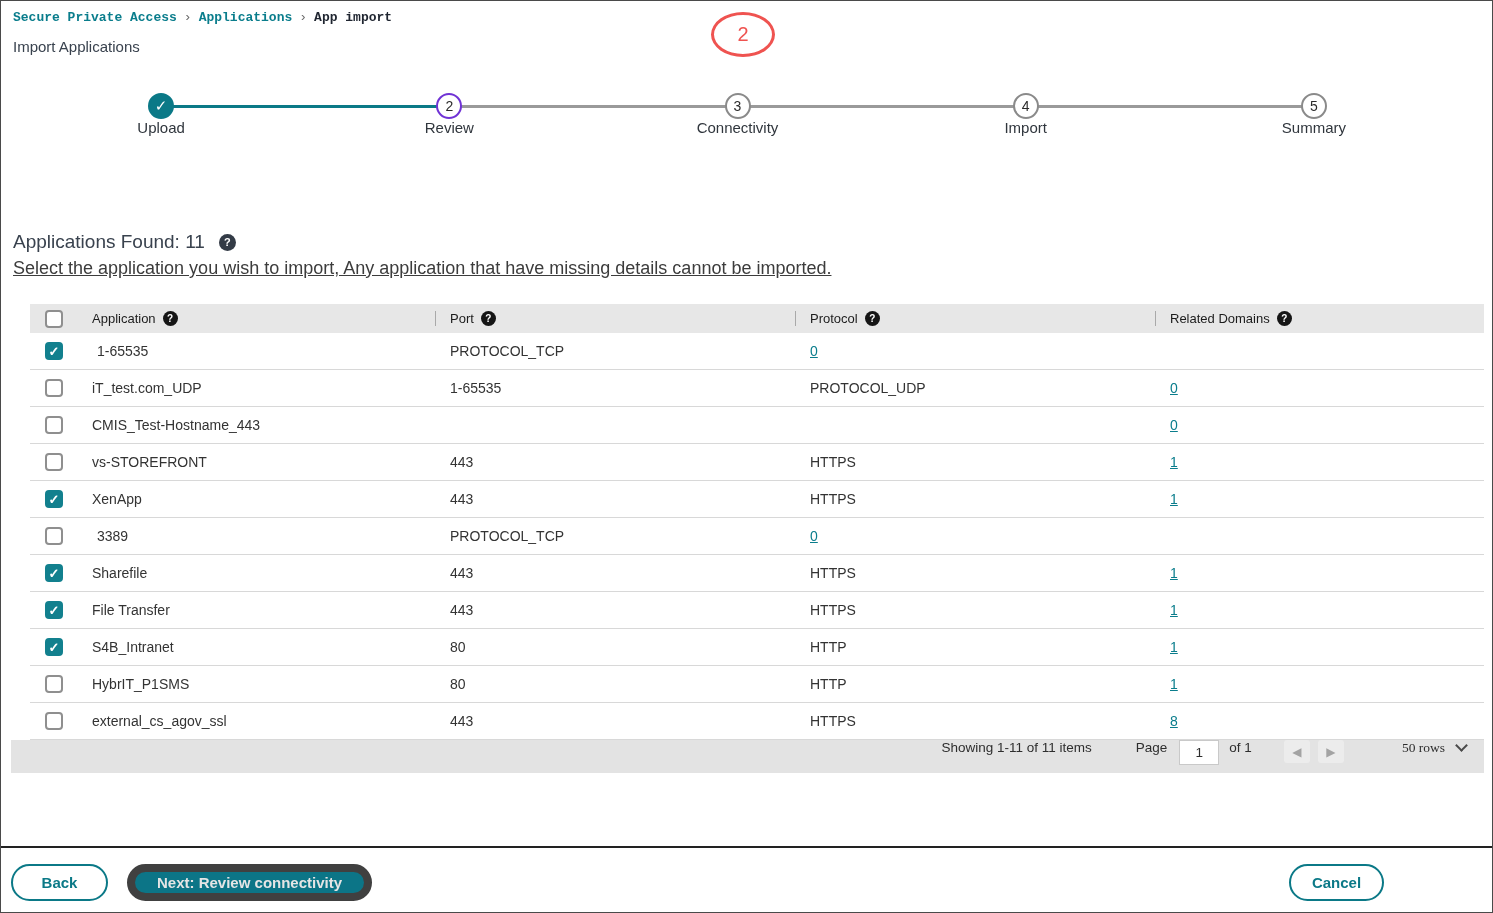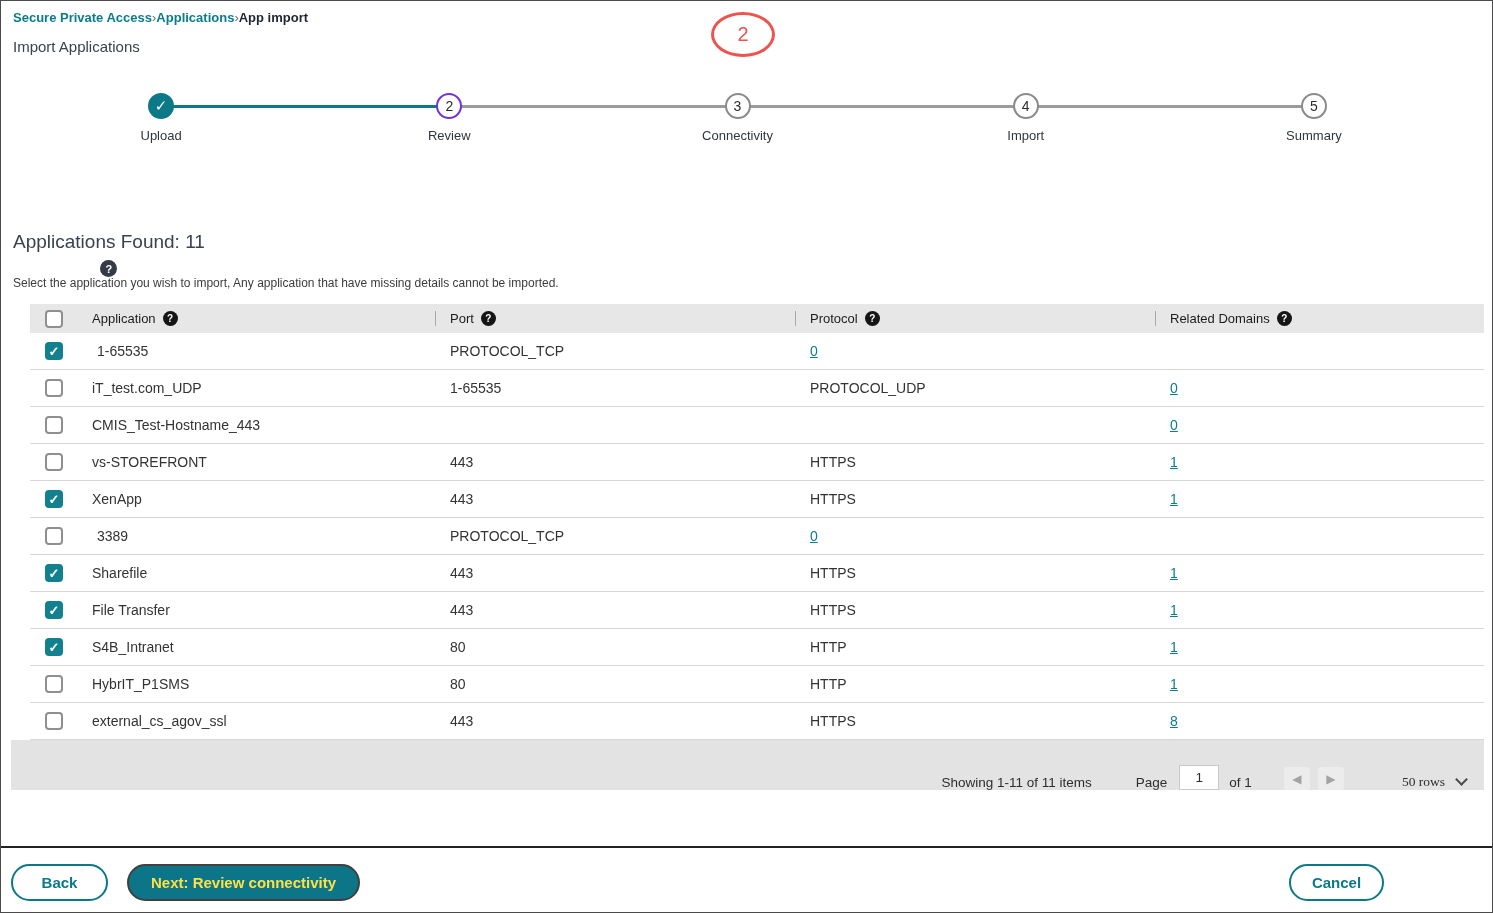--- a/index.html
+++ b/index.html
@@ -3,21 +3,21 @@
 <meta charset="utf-8">
 <style>
   * { margin:0; padding:0; box-sizing:border-box; }
   body { font-family:"Liberation Sans", sans-serif; background:#fff; }
   .page {
     position:relative; width:1493px; height:913px;
     border:1px solid #4a4a4a; background:#fff; overflow:hidden;
   }
 
   
-  .breadcrumb { position:absolute; top:9px; left:12px; font-size:13px; font-weight:600; display:flex; align-items:flex-end; gap:0; }
+  .breadcrumb { position:absolute; top:9px; left:12px; font-size:13px; font-weight:600; display:flex; align-items:flex-end; gap:7px;font-family:Liberation Mono, monospace; }
   .crumb-link { color:#0a7d8c; cursor:pointer; text-decoration:none; }
   .crumb-sep { color:#6b6b6b; font-weight:400; font-size:13px; }
   .crumb-current { color:#1f2530; }
 
   
   .page-title { position:absolute; top:37px; left:12px; font-size:15px; font-weight:500; color:#39424e; }
 
   
   .annotation-circle {
     position:absolute; left:710px; top:11px; width:64px; height:45px;
@@ -34,30 +34,30 @@
   }
   .step.active::before { background:#0b7987; }
   .step-circle {
     position:relative; z-index:1; width:26px; height:26px; border-radius:50%;
     background:#fff; border:2px solid #8a8a8a;
     display:flex; align-items:center; justify-content:center;
     font-size:14px; color:#2b2b2b;
   }
   .step.completed .step-circle { background:#0b7987; border-color:#0b7987; color:#fff; font-size:15px; }
   .step.active .step-circle { border-color:#7033d5; }
-  .step-label { margin-top:9px; font-size:13px; color:#30363d; }
-
-  
-  .section-heading { position:absolute; top:230px; left:12px; font-size:19px; font-weight:500; color:#39424e; display:flex; align-items:center; gap:7px;flex-direction:column; }
+  .step-label { font-size:15px; color:#30363d; }
+
+  
+  .section-heading { position:absolute; top:230px; left:12px; font-size:19px; font-weight:500; color:#39424e; display:flex; align-items:center; gap:14px; }
   .help-icon {
     display:inline-flex; align-items:center; justify-content:center;
     width:17px; height:17px; border-radius:50%; background:#333b46; color:#fff;
     font-size:11px; font-weight:700; cursor:pointer; flex:0 0 auto;
   }
-  .section-subtext { position:absolute; top:275px; left:12px; font-size:12px; color:#3c3c3c; }
+  .section-subtext { position:absolute; top:257px; left:12px; font-size:18px; color:#3c3c3c;text-decoration:underline; }
 
   
   .app-table { position:absolute; top:303px; left:10px; width:1473px; font-size:14px; color:#333; }
   .trow { display:grid; grid-template-columns:52px 353px 360px 360px 1fr; align-items:center;margin-left:19px; }
   .thead { background:#e7e7e7; height:29px; font-size:13px; color:#1c1c1c; }
   .thead .cell { display:flex; align-items:center; gap:7px; position:relative; height:100%; }
   .thead .cell .help-icon { width:15px; height:15px; background:#151515; font-size:10px; }
   .thead .cell.sep::before { content:''; position:absolute; left:0; top:7px; width:1px; height:15px; background:#a9a9a9; }
   .tbody .trow { height:37px; border-bottom:1px solid #d8d8d8; background:#fff; }
   .cell-check { padding-left:15px; }
@@ -65,21 +65,21 @@
   .cell-port, .cell-proto, .cell-rel { padding-left:15px; }
   .checkbox {
     width:18px; height:18px; border:2px solid #8f8f8f; border-radius:4px; background:#fff;
     display:flex; align-items:center; justify-content:center; cursor:pointer;
   }
   .checkbox.checked { background:#12808e; border-color:#12808e; color:#fff; font-size:13px; font-weight:700; }
   .rel-link { color:#0a7d8c; text-decoration:underline; cursor:pointer; }
 
   
   .pagination {
-    height:50px; background:#e3e3e3; display:flex; align-items:flex-end; justify-content:flex-end;
+    height:33px; background:#e3e3e3; display:flex; align-items:flex-start; justify-content:flex-end;
     font-size:13.5px; color:#2e2e2e; padding-right:18px;
   }
   .pg-showing { margin-right:44px; }
   .pg-label { margin-right:12px; }
   .pg-input {
     width:40px; height:25px; border:1px solid #c9c9c9; background:#fff; text-align:center;
     font-size:13.5px; font-family:"Liberation Sans", sans-serif; color:#2e2e2e; margin-right:10px;
   }
   .pg-of { margin-right:32px; }
   .pg-arrow {
@@ -96,21 +96,21 @@
 
   
   .footer-divider { position:absolute; left:0; right:0; top:845px; height:2px; background:#222; }
   .footer { position:absolute; left:0; right:0; top:847px; bottom:0; background:#fff; }
   .btn {
     position:absolute; top:16px; height:37px; border-radius:19px; font-size:15px; font-weight:700;
     font-family:"Liberation Sans", sans-serif; display:flex; align-items:center; justify-content:center;
     cursor:pointer; padding:0 22px;
   }
   .btn-outline { background:#fff; border:2px solid #0b7987; color:#0b7987; }
-  .btn-filled { background:#0c7587; border:2px solid #404040; color:#fde047; }
+  .btn-filled { background:#0c7587; border:8px solid #404040; color:#e5e5e5; }
   .btn-back { left:10px; width:97px; }
   .btn-next { left:126px; }
   .btn-cancel { right:108px; width:95px; }
 </style>
 </head>
 <body>
 
 <div class="page">
 
   <div class="breadcrumb">

